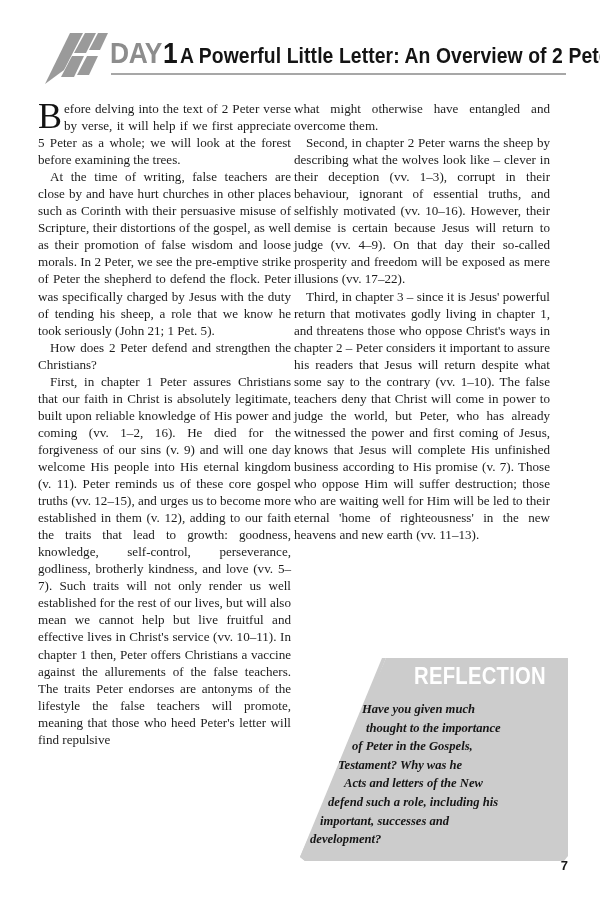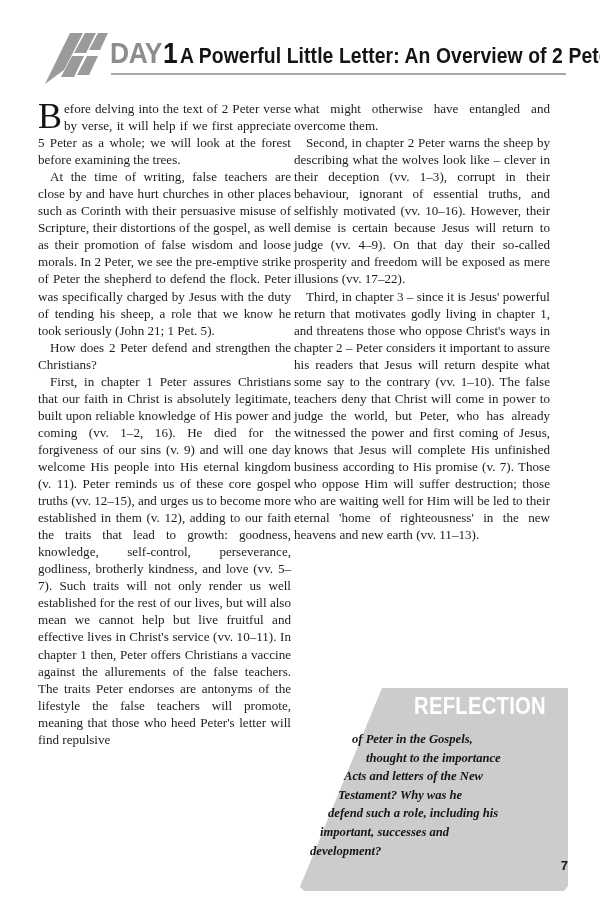--- a/index.html
+++ b/index.html
@@ -128,21 +128,20 @@
     color: #131313;
   }
 
   
   .reflection {
     position: absolute;
     left: 300px;
     top: 658px;
     width: 268px;
     height: 218px;
-    margin-top: 30px;
   }
   .reflection-shape {
     position: absolute;
     left: 0; top: 0;
     width: 268px;
     height: 218px;
   }
   .reflection-heading {
     position: absolute;
     right: 22px;
@@ -233,24 +232,25 @@
     <p>Third, in chapter 3 – since it is Jesus' powerful return that motivates godly living in chapter 1, and threatens those who oppose Christ's ways in chapter 2 – Peter considers it important to assure his readers that Jesus will return despite what some say to the contrary (vv. 1–10). The false teachers deny that Christ will come in power to judge the world, but Peter, who has already witnessed the power and first coming of Jesus, knows that Jesus will complete His unfinished business according to His promise (v. 7). Those who oppose Him will suffer destruction; those who are waiting well for Him will be led to their eternal 'home of righteousness' in the new heavens and new earth (vv. 11–13).</p>
   </div>
 
   <div class="reflection">
     <svg class="reflection-shape" width="268" height="218" viewBox="0 0 268 218" xmlns="http://www.w3.org/2000/svg" aria-hidden="true">
       <polygon points="86,0 268,0 268,198 264,203 5,203 0,199" fill="#cccccc"></polygon>
       <polygon points="86,0 5,203 0,199 82,0" fill="#cccccc"></polygon>
     </svg>
     <div class="reflection-heading">REFLECTION</div>
     <div class="reflection-body">
+      <span class="rl rl1">Have you given much</span>
+      <span class="rl rl2">thought to the importance</span>
       <span class="rl rl3">of Peter in the Gospels,</span>
-      <span class="rl rl2">thought to the importance</span>
+      <span class="rl rl5">Testament? Why was he</span>
       <span class="rl rl4">Acts and letters of the New</span>
-      <span class="rl rl5">Testament? Why was he</span>
       <span class="rl rl6">defend such a role, including his</span>
       <span class="rl rl7">important, successes and</span>
       <span class="rl rl8">development?</span>
     </div>
   </div>
 
   <div class="page-number">7</div>
 
 </div>
 

